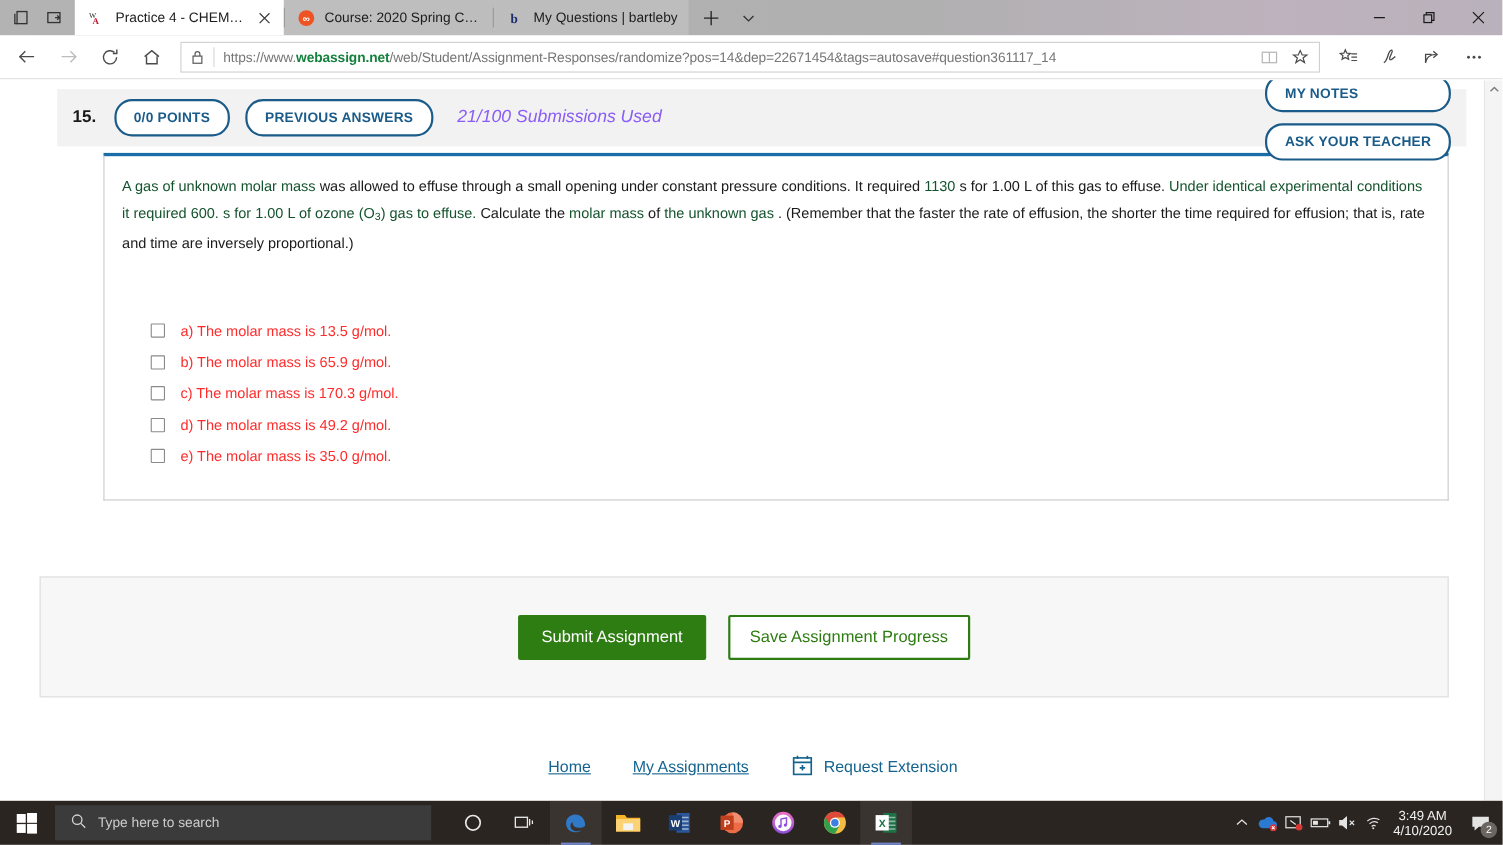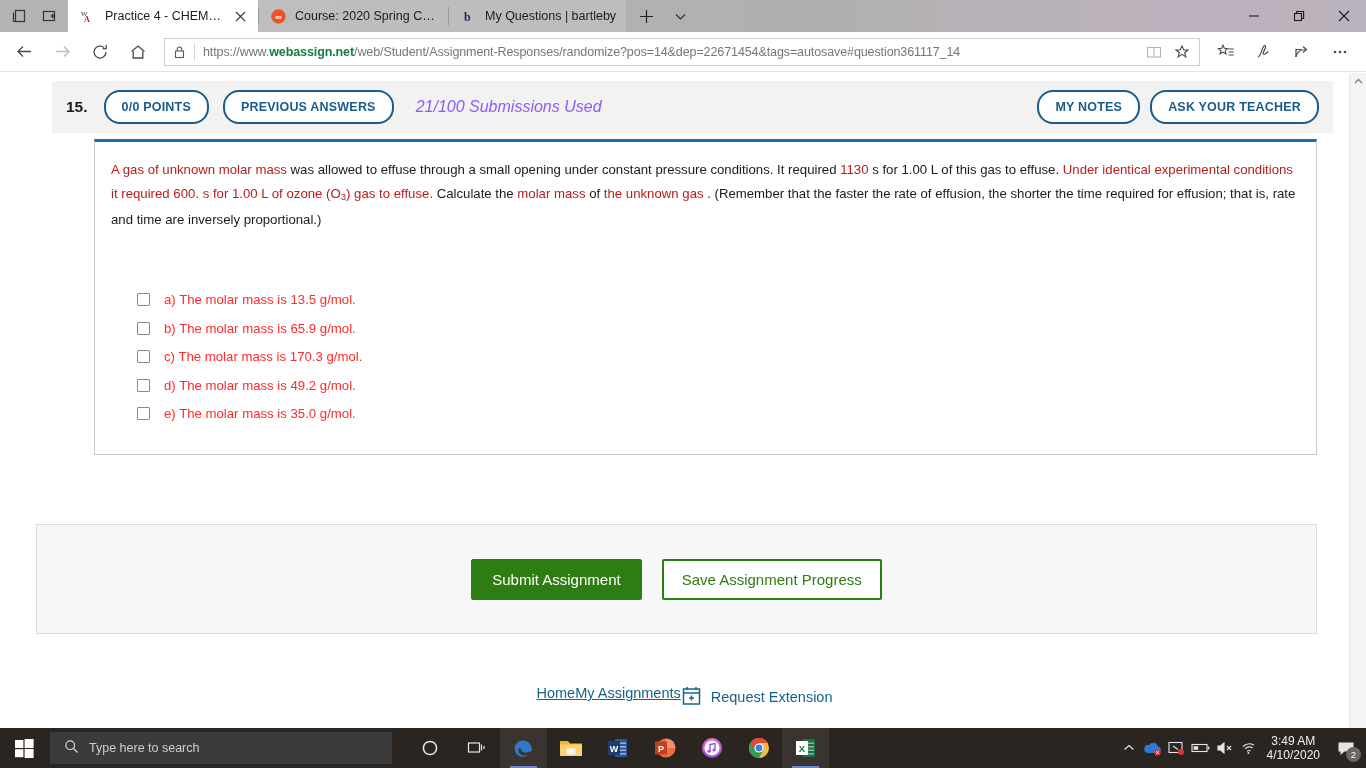--- a/index.html
+++ b/index.html
@@ -84,32 +84,32 @@
     height: 52px; background: #f2f2f2; display: flex; align-items: center;
     padding: 0 14px 0 14px; gap: 14px;
   }
   .qnum { font-size: 15.5px; font-weight: 700; color: #1a1a1a; margin-right: 2px; }
   .pill {
     border: 2px solid #1a5b89; border-radius: 16px; background: #fff;
     color: #1a5b89; font-size: 12.5px; font-weight: 700; letter-spacing: 0.2px;
     padding: 8px 16px; white-space: nowrap;
   }
   .subs { font-size: 16px; color: #8b5cf6; margin-left: 8px; font-style: italic; }
-  .hdr-right { margin-left: auto; display: flex; gap: 10px; }
+  .hdr-right { margin-left: auto; display: flex; gap: 10px; flex-direction: column; }
 
   .qpanel {
     margin: 6px 32px 0 74px;
     border: 1px solid #c9c9c9; border-top: 3px solid #1a6ea8;
     background: #fff; min-height: 316px; padding: 16px 14px 18px 14px;
   }
   .qtext {
     font-size: 13.2px; line-height: 23.5px; color: #1a1a1a;
     padding: 0 4px 0 2px;
   }
-  .r { color: #b91c1c; }
+  .r { color: #14532d; }
   .qtext sub { font-size: 9.6px; vertical-align: -2px; }
 
   .choices { margin: 54px 0 0 28px; }
   .choice { display: flex; align-items: center; gap: 14px; height: 28.5px; }
   .cbox {
     width: 13px; height: 13px; border: 1px solid #8a8a8a; background: #fff;
     border-radius: 1px; flex: 0 0 13px;
   }
   .clabel { font-size: 13.2px; color: #ff2b2b; }
 
@@ -121,21 +121,21 @@
   .btn-green {
     background: #2e7d12; color: #fff; border: 1px solid #2e7d12;
     font-size: 15px; padding: 11px 20px; border-radius: 2px;
   }
   .btn-green-out {
     background: #fff; color: #2e7d12; border: 2px solid #2e7d12;
     font-size: 15px; padding: 10px 18px; border-radius: 2px;
   }
 
   .footer {
-    margin-top: 51px; display: flex; justify-content: center; 
+    margin-top: 51px; display: flex; align-items: center; justify-content: center; gap: 38px;
   }
   .flink { color: #14648f; font-size: 14.5px; text-decoration: underline; }
   .fext { display: flex; align-items: center; gap: 9px; color: #14648f; font-size: 14.5px; }
 
   
   .scrollbar {
     position: absolute; top: 0; right: 0; width: 17px; bottom: 0;
     background: #f4f4f4; border-left: 1px solid #e6e6e6;
   }
   .sb-arrow { height: 17px; display: flex; align-items: center; justify-content: center; color: #7d7d7d; }

